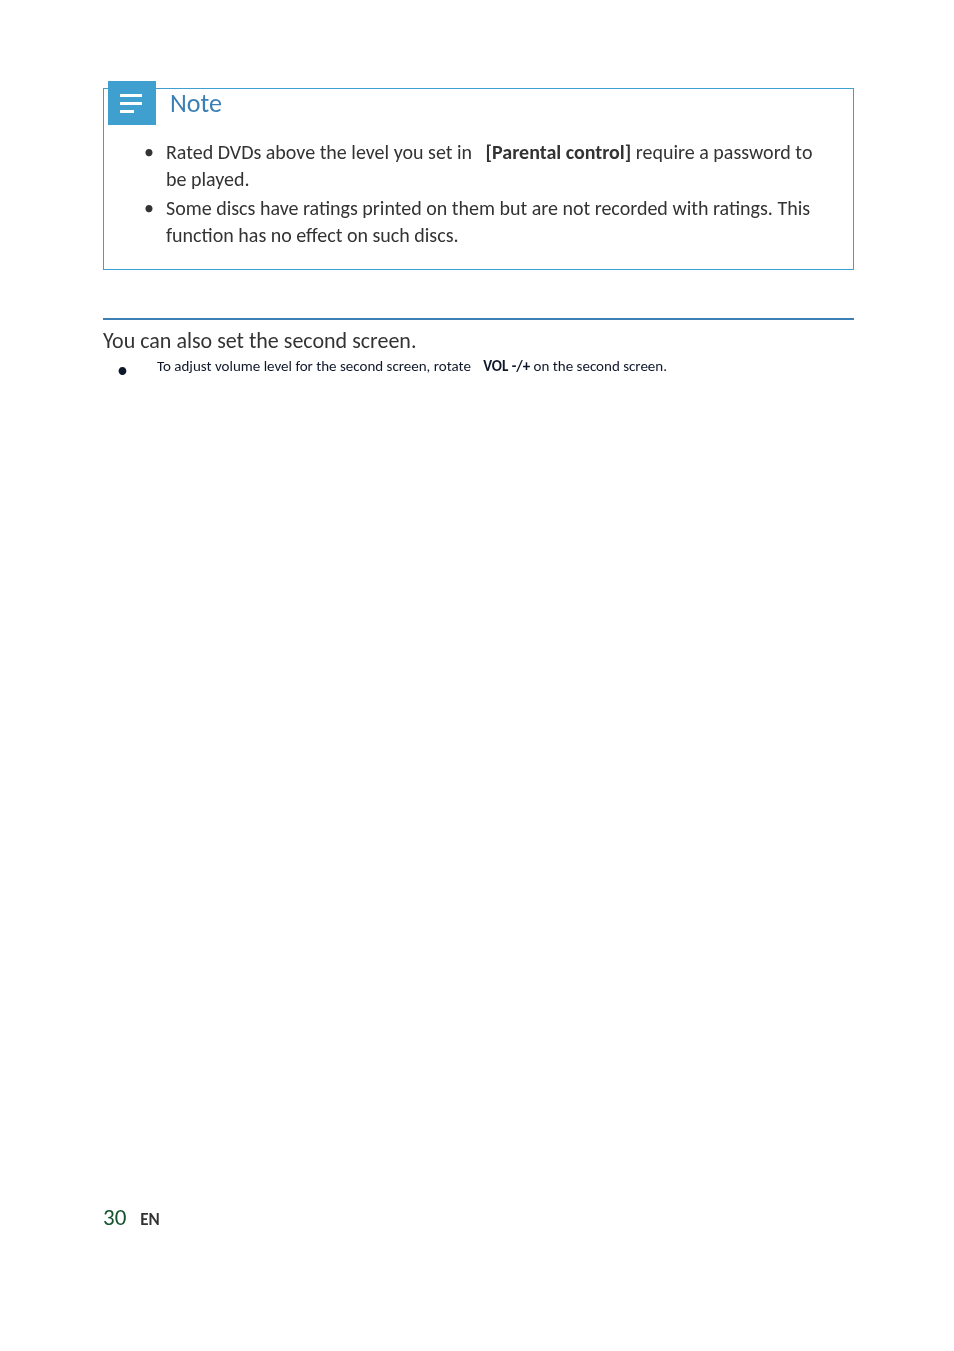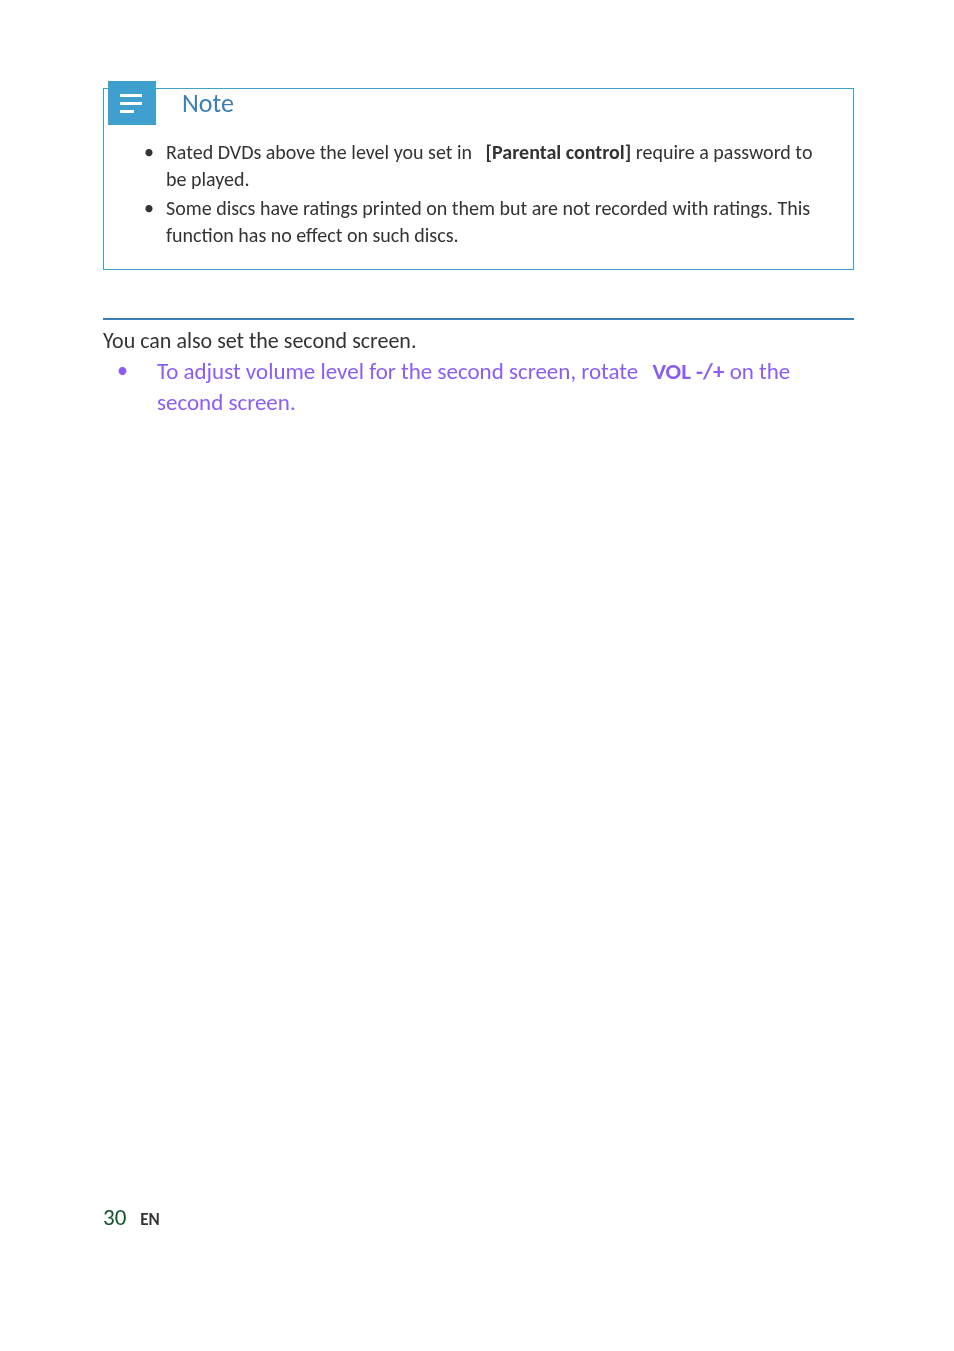--- a/index.html
+++ b/index.html
@@ -25,21 +25,20 @@
       padding: 0 20px 18px 20px;
       margin-bottom: 48px;
       position: relative;
     }
     .note-header {
       display: flex;
       align-items: center;
       position: relative;
       top: -8px;
       margin-bottom: 6px;
-      gap: 12px;
     }
     .note-icon {
       width: 48px;
       height: 44px;
       background: #3fa0d0;
       display: flex;
       flex-direction: column;
       justify-content: center;
       align-items: flex-start;
       padding: 0 10px 0 12px;
@@ -100,23 +99,23 @@
       line-height: 1.35;
       margin-bottom: 0;
     }
     .main-list {
       list-style: none;
       padding-left: 14px;
     }
     .main-list li {
       position: relative;
       padding-left: 40px;
-      font-size: 23px;
+      font-size: 15px;
       line-height: 1.35;
-      color: #8b5cf6;
+      color: #0f172a;
       margin-bottom: 4px;
     }
     .main-list li::before {
       content: "•";
       position: absolute;
       left: 0;
       top: 0;
       font-size: 22px;
     }
     .footer {

